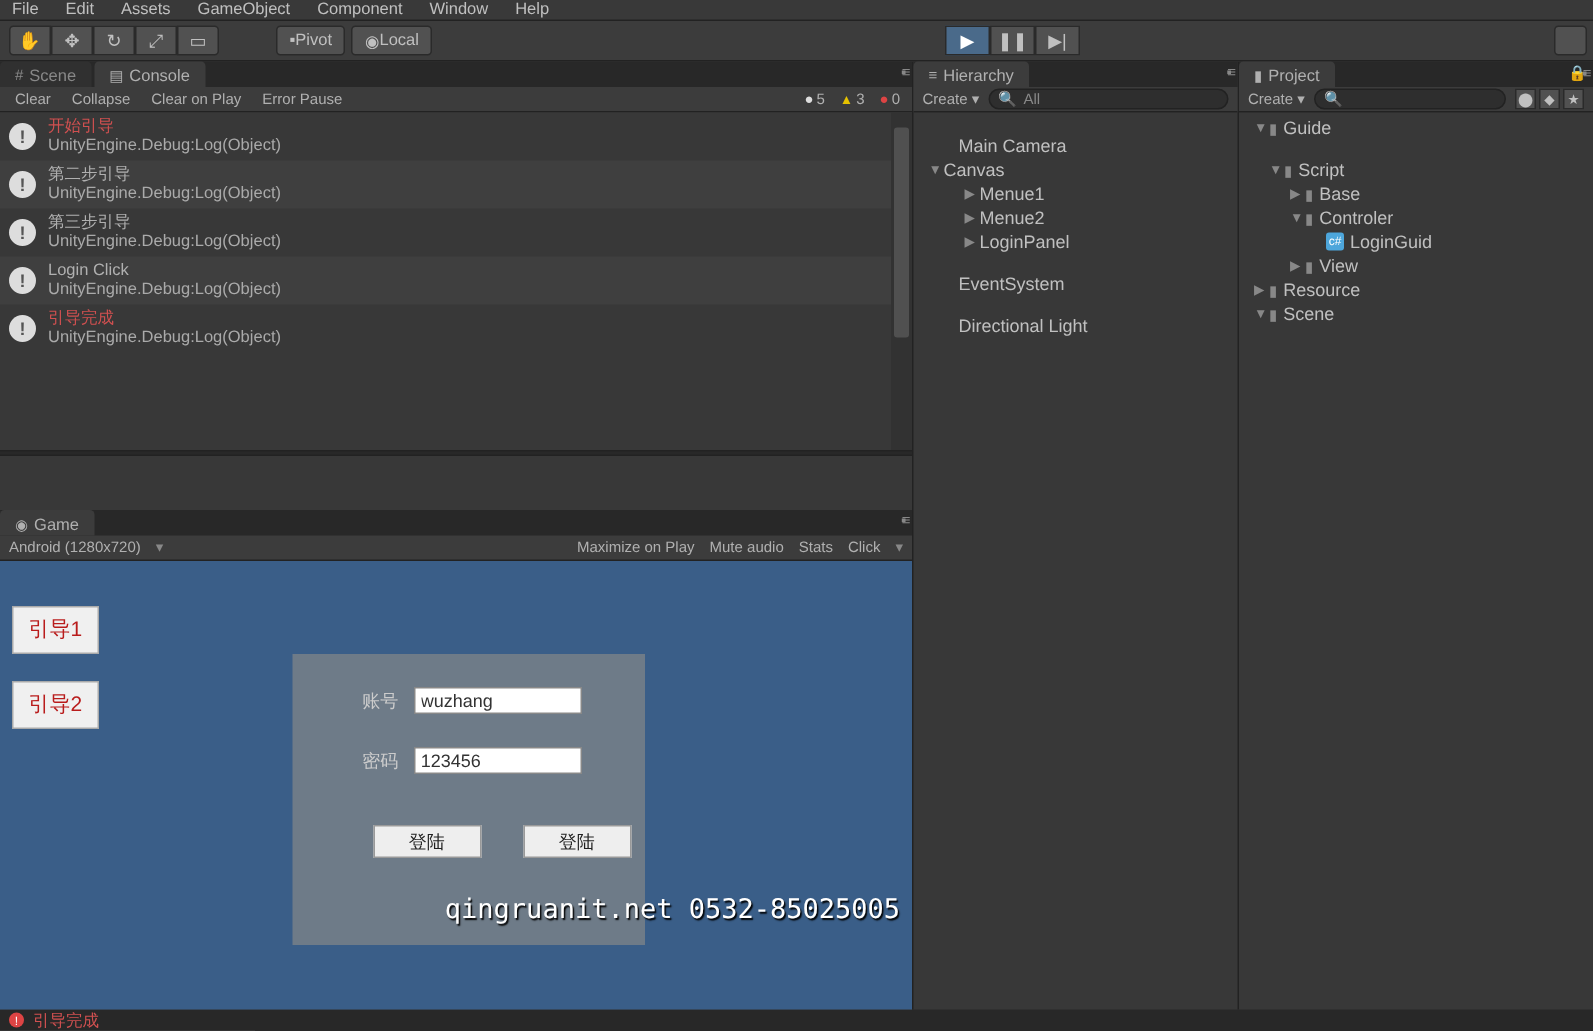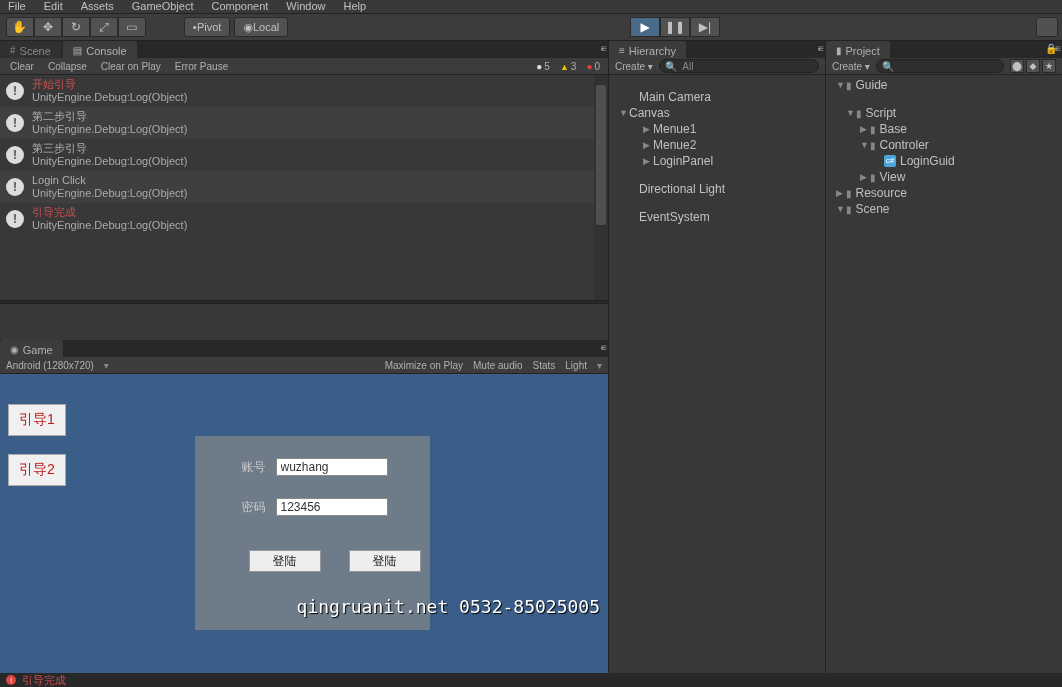--- a/index.html
+++ b/index.html
@@ -208,21 +208,21 @@
         </div>
       <div class="tab-menu">▪≡</div>
     </div>
     <div class="game-tb">
       <span>Android (1280x720)</span>
         <span style="color:#888">▾</span>
       <span class="spacer"></span>
       <span>Maximize on Play</span>
       <span>Mute audio</span>
       <span>Stats</span>
-      <span>Light</span>
+      <span>Click</span>
         <span style="color:#888">▾</span>
     </div>
     <div class="game-view">
       <div class="guide-btn" style="left:8px; top:30px">引导1</div>
       <div class="guide-btn" style="left:8px; top:80px">引导2</div>
       <div class="login-panel">
         <div class="login-row">
           <label>账号</label>
           <input value="wuzhang" style="">
         </div>
@@ -270,25 +270,25 @@
       <div class="tree-row ind2">
           <span class="arrow">▶</span>
           <span>Menue2</span>
         </div>
       <div class="tree-row ind2">
           <span class="arrow">▶</span>
           <span>LoginPanel</span>
         </div>
       <div class="tree-row ind1">
           <span class="arrow"></span>
-          <span>Directional Light</span>
+          <span>EventSystem</span>
         </div>
       <div class="tree-row ind1">
           <span class="arrow"></span>
-          <span>EventSystem</span>
+          <span>Directional Light</span>
         </div>
     </div>
   </div>
 
   <div class="right-col">
     <div class="tab-row">
       <div class="tab">
           <span class="tab-icon">▮</span>
           <span>Project</span>
         </div>

